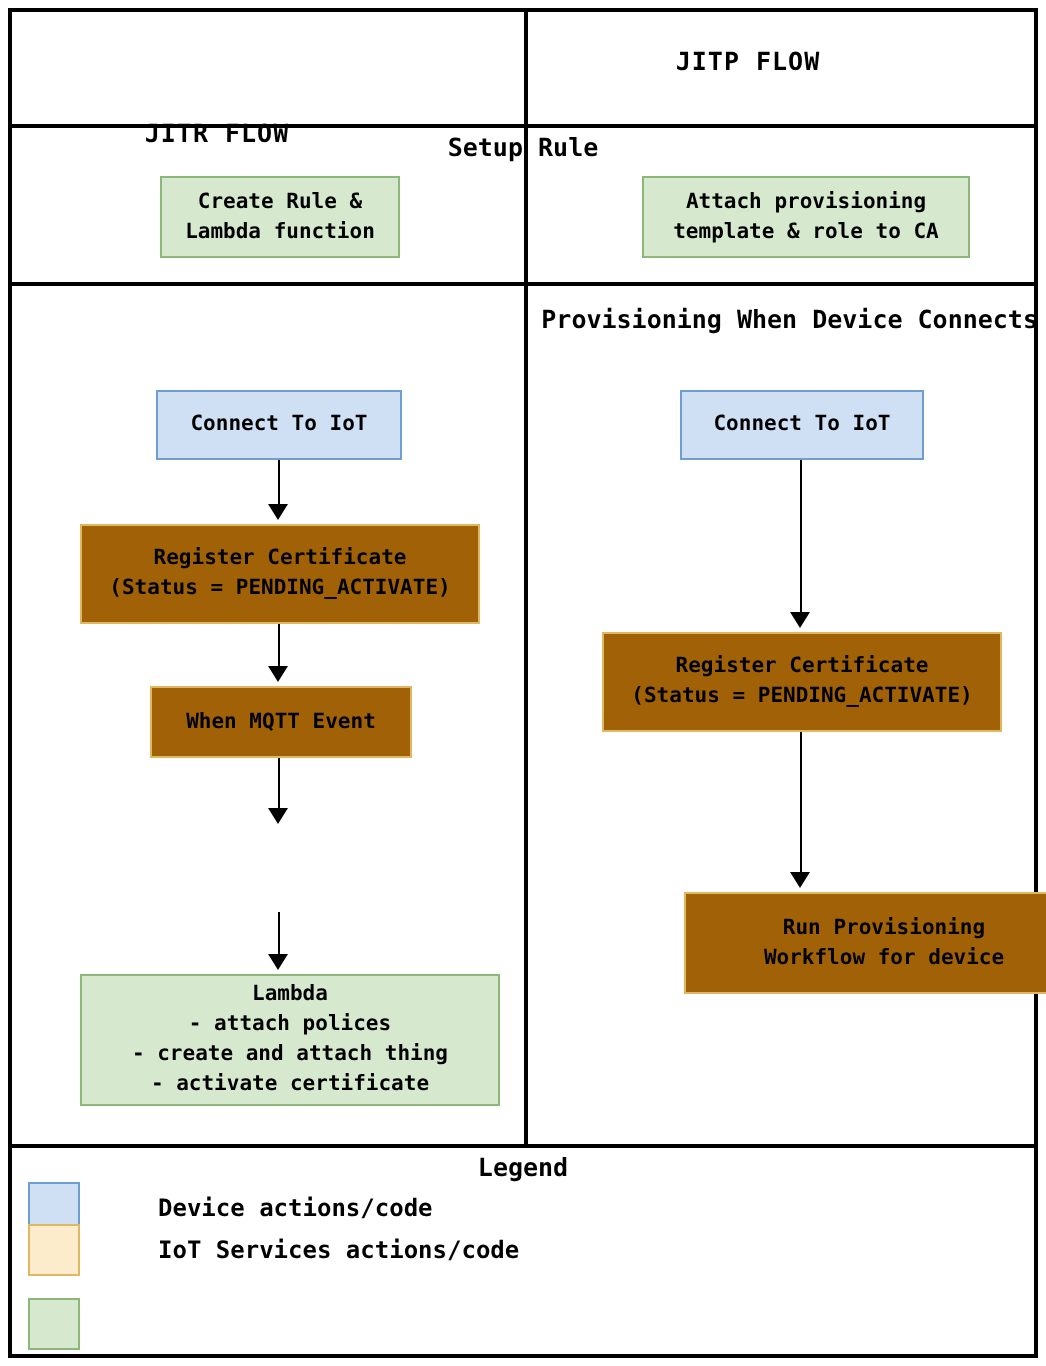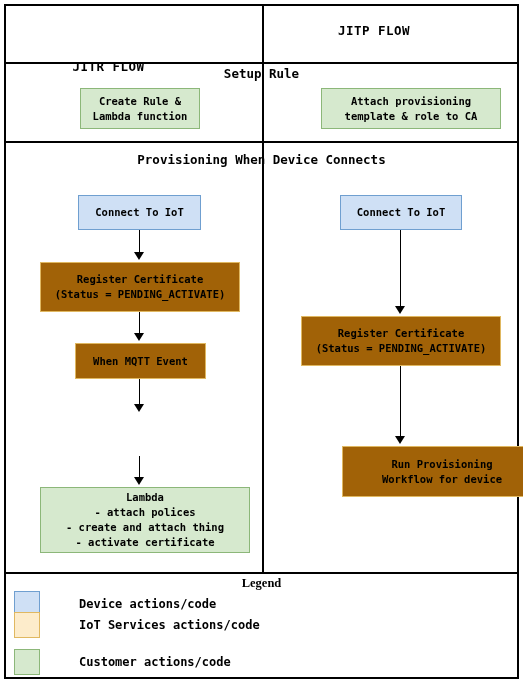--- a/index.html
+++ b/index.html
@@ -98,21 +98,20 @@
   }
 
   
   .legend-title {
     position: absolute;
     text-align: center;
     font-weight: bold;
     font-size: 12.5px;
     color: #000000;
     white-space: nowrap;
-    font-family: Liberation Serif, serif;
   }
   .legend-row {
     position: absolute;
     display: flex;
     align-items: center;
     height: 26px;
     gap: 19px;
   }
   .legend-swatch {
     width: 26px;
@@ -147,24 +146,24 @@
   <div class="vline" style="left:262px; top:4px; height:568px;"></div>
 
   <div class="col-title" style="left:4px;  top:23px; width:209px;margin-top:36px;">JITR FLOW</div>
   <div class="col-title" style="left:262px; top:23px; width:224px;">JITP FLOW</div>
 
   <div class="band-title" style="left:4px; top:66px; width:515px;">Setup Rule</div>
 
   <div class="node customer" style="left:80px; top:88px; width:120px; height:41px;">Create Rule &amp;
 Lambda function</div>
 
-  <div class="node customer" style="left:321px; top:88px; width:180px; height:41px;">Attach provisioning
+  <div class="node customer" style="left:321px; top:88px; width:164px; height:41px;">Attach provisioning
 template &amp; role to CA</div>
 
-  <div class="band-title" style="left:4px; top:152px; width:515px;">Provisioning When Device Connects</div>
+  <div class="band-title" style="left:4px; top:152px; width:515px;text-align:right;">Provisioning When Device Connects</div>
 
   <div class="node device" style="left:78px; top:195px; width:123px; height:35px;">Connect To IoT</div>
 
   <div class="node iot" style="left:40px; top:262px; width:200px; height:50px;">Register Certificate
 (Status = PENDING_ACTIVATE)</div>
 
   <div class="node iot" style="left:75px; top:343px; width:131px; height:36px;">When MQTT Event</div>
 
 
   <div class="node customer" style="left:40px; top:487px; width:210px; height:66px;">Lambda
@@ -205,16 +204,15 @@
     <span class="legend-label">Device actions/code</span>
   </div>
 
   <div class="legend-row" style="left:14px; top:612px;">
     <span class="legend-swatch iot"></span>
     <span class="legend-label">IoT Services actions/code</span>
   </div>
 
   <div class="legend-row" style="left:14px; top:649px;">
     <span class="legend-swatch customer"></span>
-    <span class="legend-label">Customer actions/code</span>
   </div>
 
 </div>
 
 </body></html>

